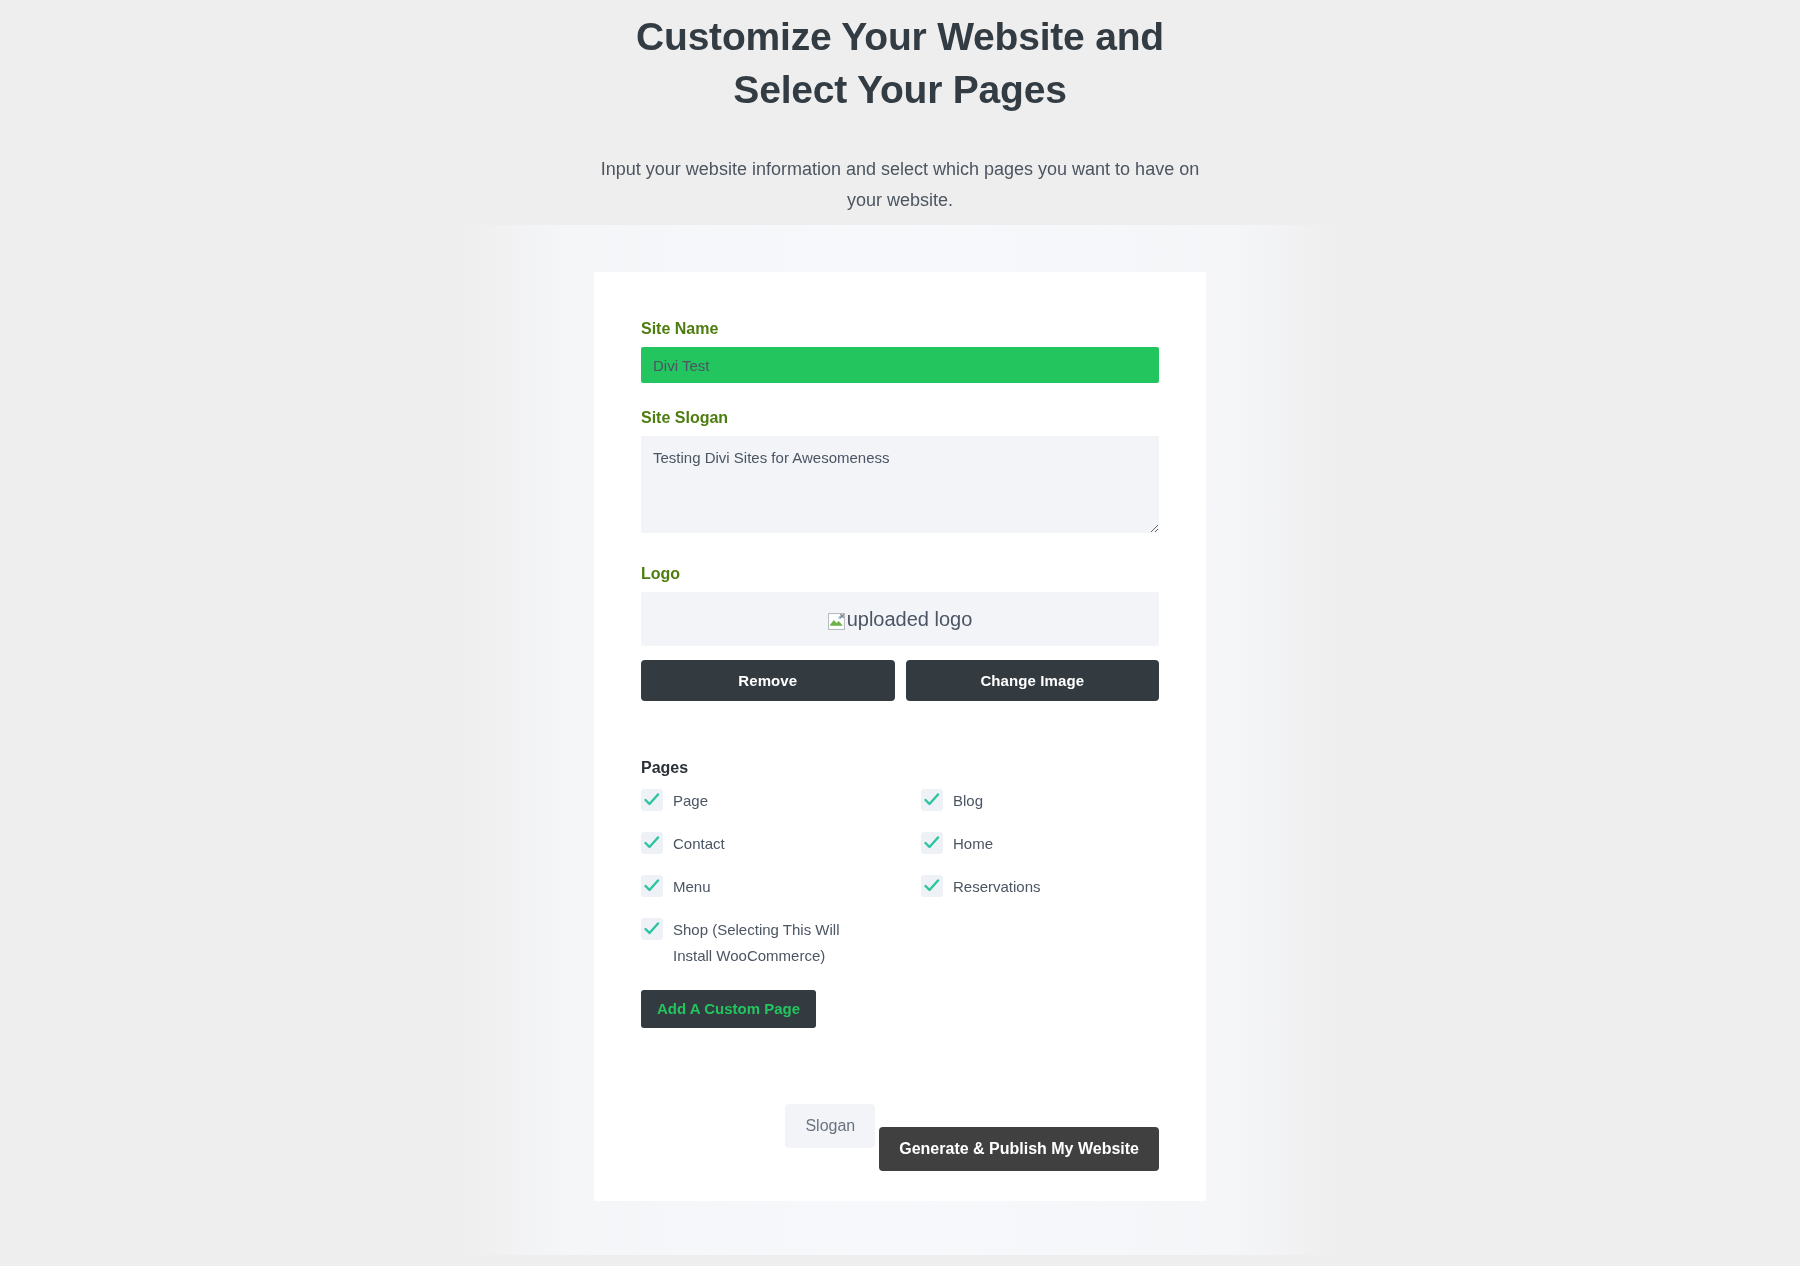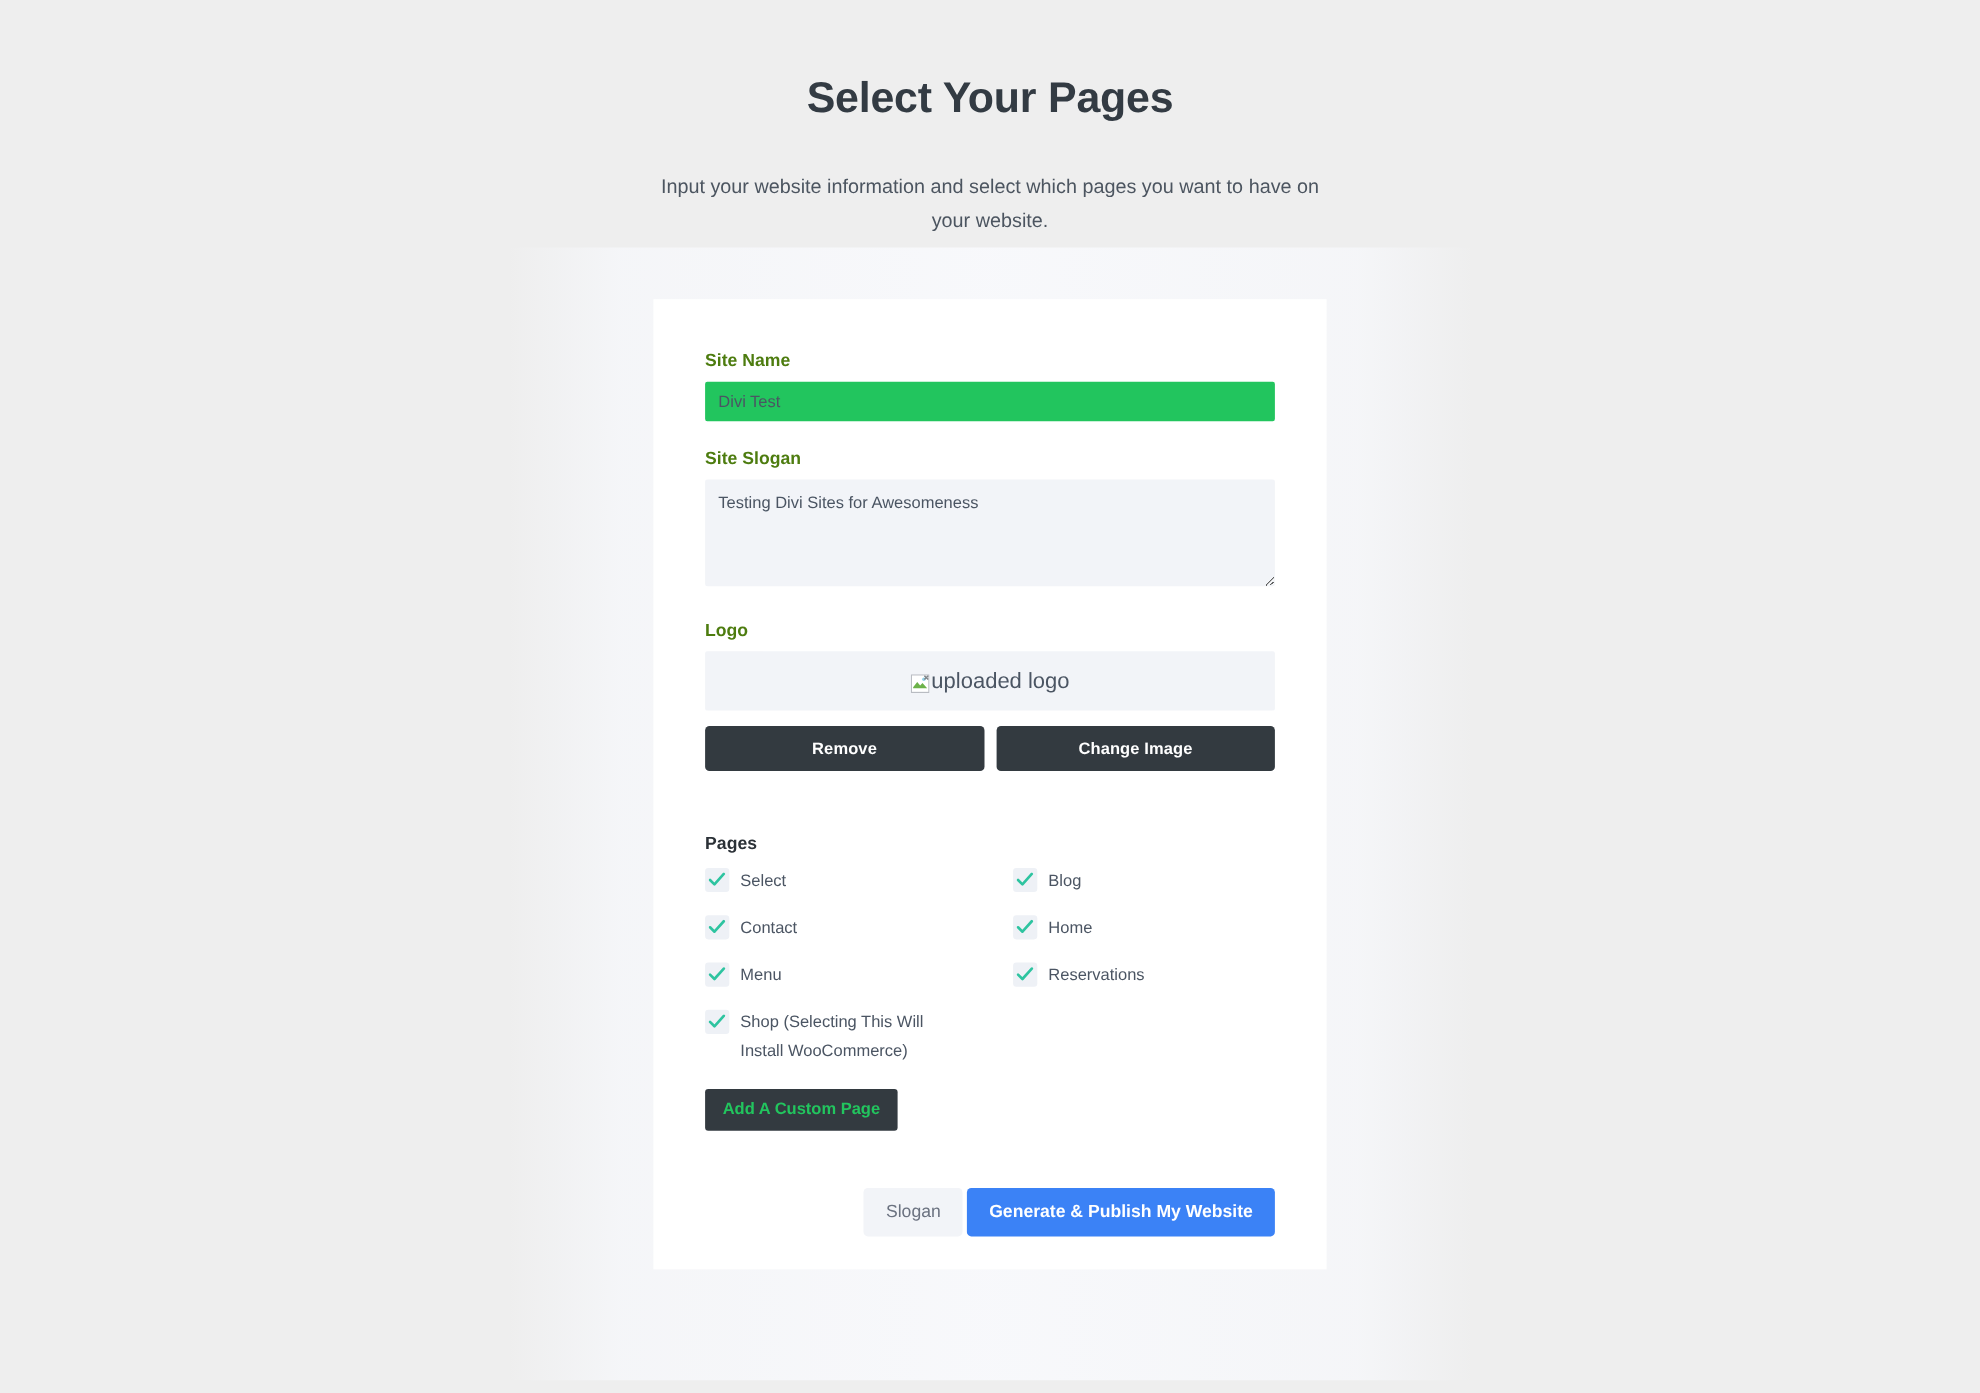--- a/index.html
+++ b/index.html
@@ -242,40 +242,42 @@
     border: none;
     border-radius: 4px;
     color: #6b7280;
     font-family: "Liberation Sans", sans-serif;
     font-size: 16px;
     padding: 13px 20px;
     cursor: pointer;
   }
 
   .btn-primary {
-    background: #3b82f6;
+    background: #404040;
     border: none;
     border-radius: 4px;
     color: #ffffff;
     font-family: "Liberation Sans", sans-serif;
     font-size: 16px;
     font-weight: bold;
     padding: 13px 20px;
     cursor: pointer;
+    margin-top: 47px;
   }
 </style>
 </head>
 <body>
 
 <div class="viewport">
 
   <div class="page-glow"></div>
 
   <div class="page-header">
     <h1 class="page-title">
+      <span>Customize Your Website and</span>
       <br>
       <span>Select Your Pages</span>
     </h1>
     <p class="page-subtitle">Input your website information and select which pages you want to have on your website.</p>
   </div>
 
   <div class="card">
 
     <div class="field-block">
       <label class="field-label">Site Name</label>
@@ -312,21 +314,21 @@
       <label class="pages-label">Pages</label>
 
       <div class="pages-grid">
 
         <div class="page-option cell-col1">
           <span class="checkbox">
             <svg width="16" height="14" viewBox="0 0 16 14">
                 <path d="M1.5 7 L5.5 11 L14 1.5" stroke="#2ec4a0" stroke-width="2.4" fill="none" stroke-linecap="round" stroke-linejoin="round"></path>
               </svg>
           </span>
-          <span class="page-option-label">Select</span>
+          <span class="page-option-label">Page</span>
         </div>
 
         <div class="page-option cell-col2">
           <span class="checkbox">
             <svg width="16" height="14" viewBox="0 0 16 14">
                 <path d="M1.5 7 L5.5 11 L14 1.5" stroke="#2ec4a0" stroke-width="2.4" fill="none" stroke-linecap="round" stroke-linejoin="round"></path>
               </svg>
           </span>
           <span class="page-option-label">Blog</span>
         </div>

